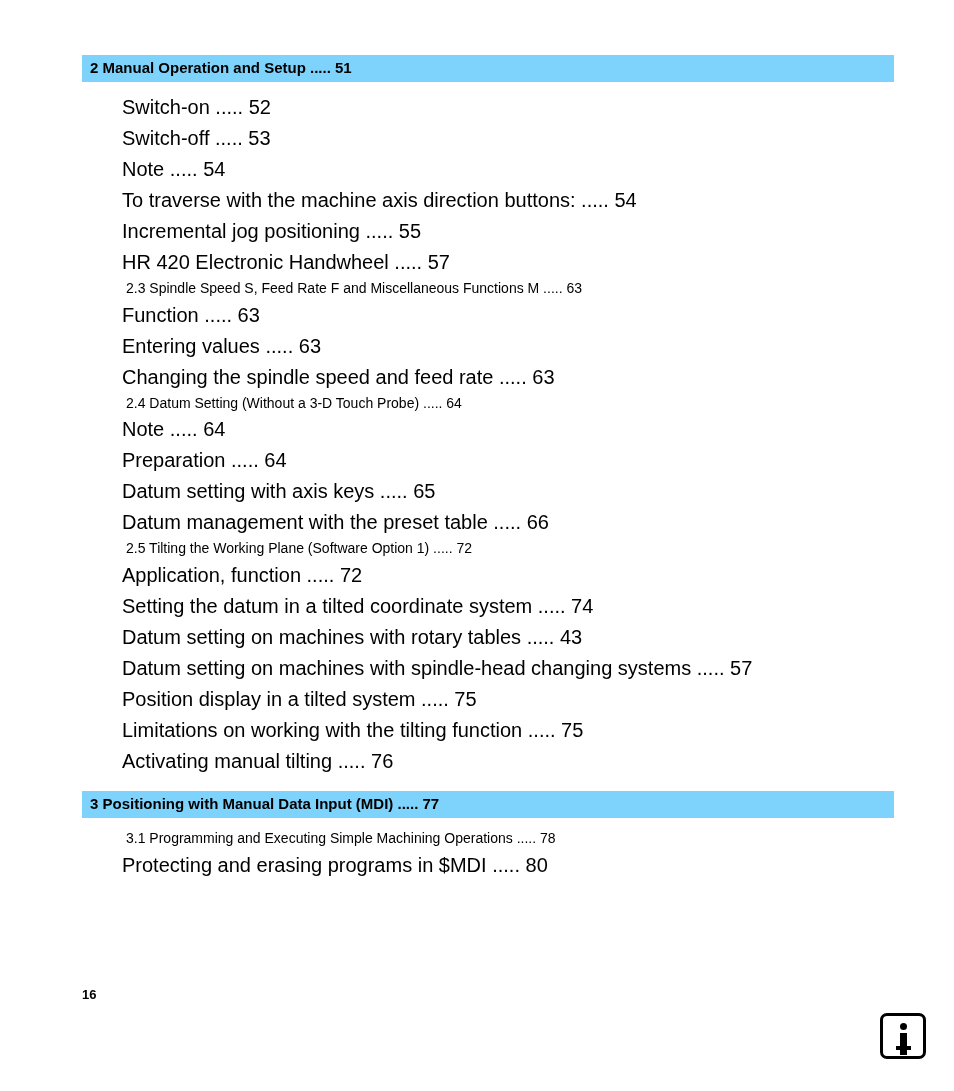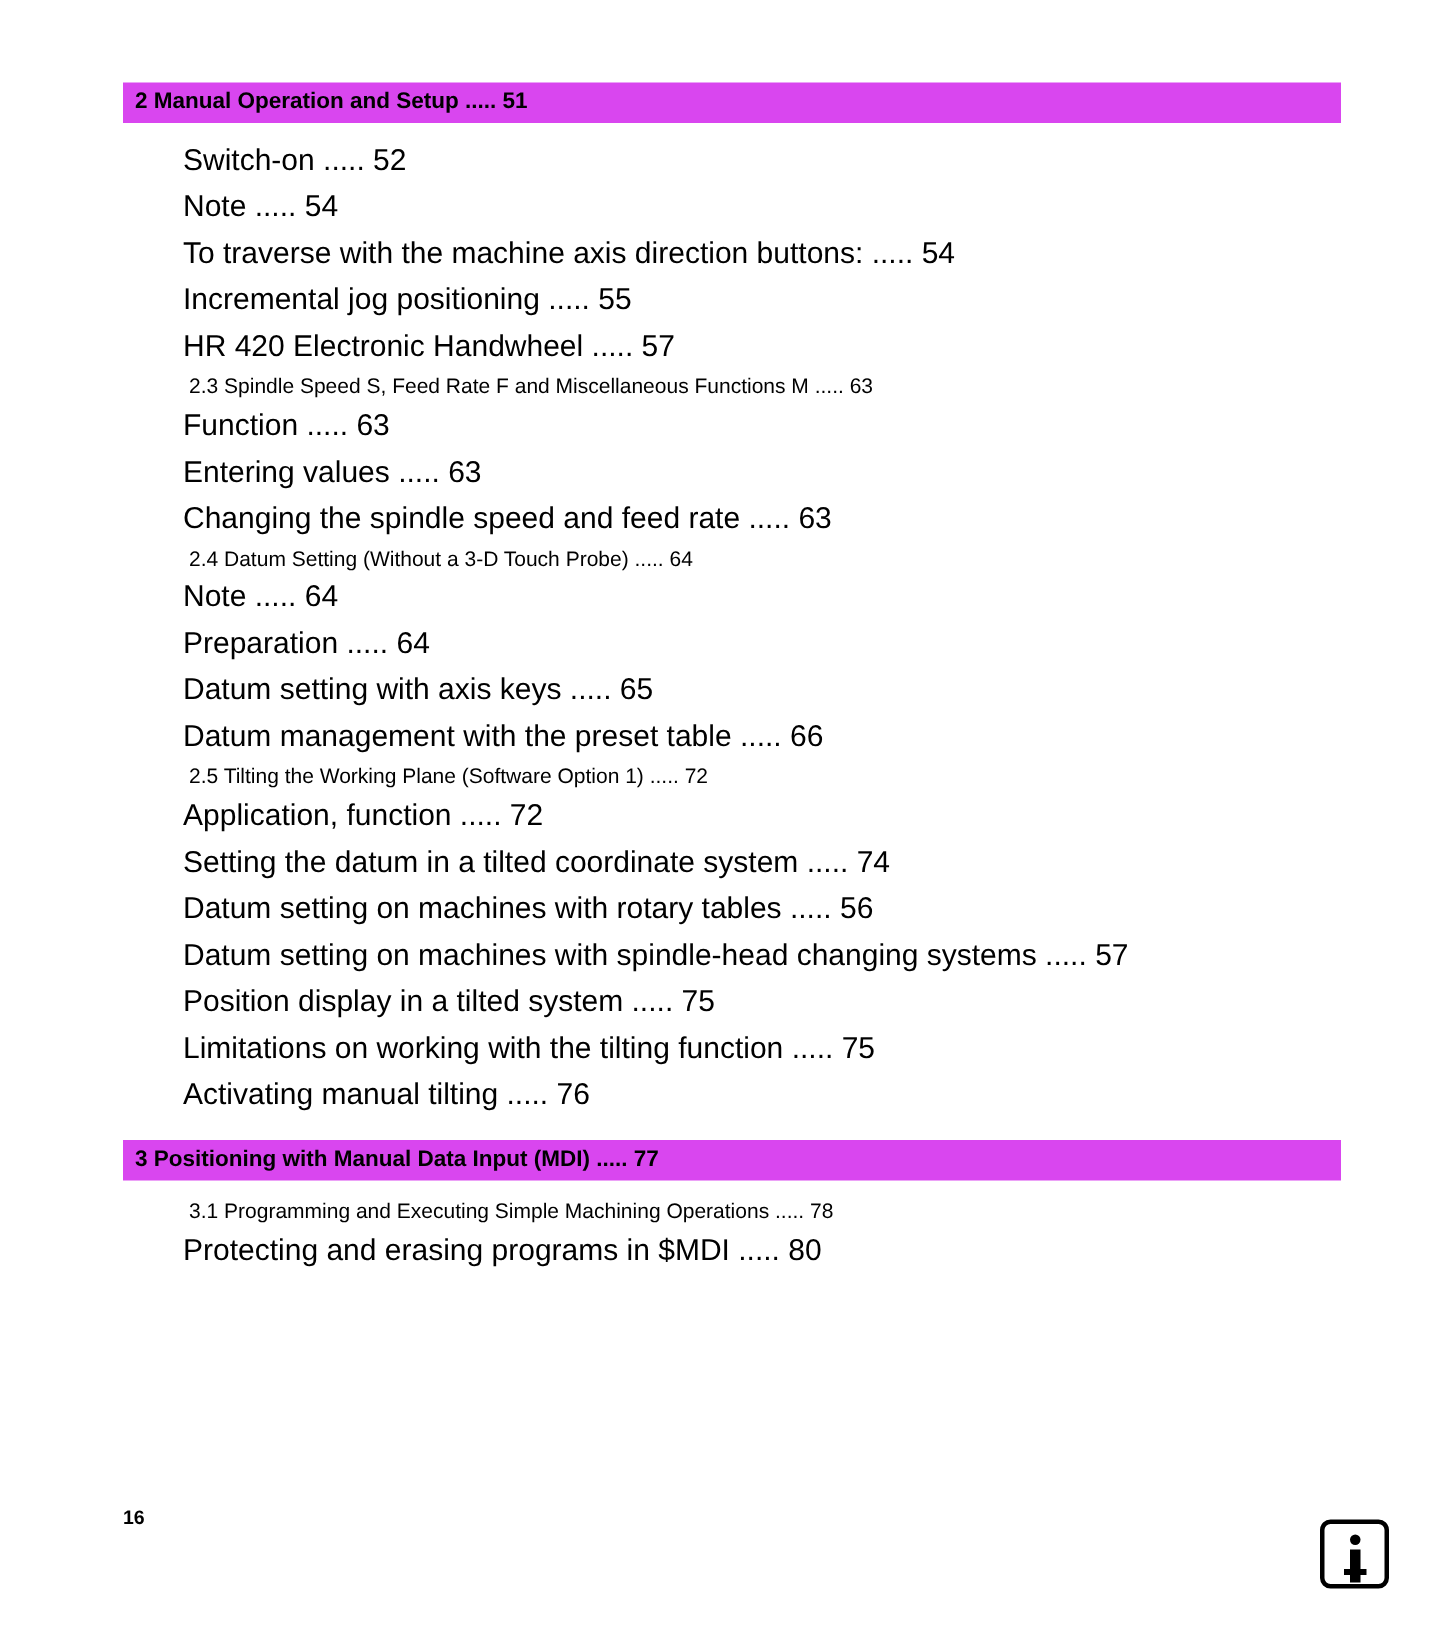--- a/index.html
+++ b/index.html
@@ -1,59 +1,60 @@
 <!DOCTYPE html>
 <html><head>
   <meta charset="utf-8">
   <style>
     * { margin:0; padding:0; box-sizing:border-box; }
     body { font-family:Arial,Helvetica,sans-serif; background:#fff; color:#000; width:954px; height:1091px; position:relative; }
     .page { padding:55px 60px 0 82px; }
-    .chapter-bar { background:#d946ef; padding:4px 8px 5px 8px; margin-bottom:10px; margin-left:0; }
+    .chapter-bar { background:#7dd3fc; padding:4px 8px 5px 8px; margin-bottom:10px; margin-left:0; }
     .chapter-bar span { font-weight:bold; font-size:15px; }
     .section-line { font-size:14px; line-height:1.55; margin-left:44px; }
     .sub-line { font-size:20px; line-height:1.55; margin-left:40px; }
     .entries { margin-bottom:14px; }
-    .page-number { position:absolute; left:82px; bottom:72px; font-weight:bold; font-size:13px; }
+    .page-number { position:absolute; left:82px; bottom:89px; font-weight:bold; font-size:13px; }
     .info-icon { position:absolute; right:28px; bottom:32px; width:46px; height:46px; border:3px solid #000; border-radius:7px; display:flex; align-items:center; justify-content:center; }
     .info-icon .dot { width:7px; height:7px; background:#000; border-radius:50%; position:absolute; top:7px; }
     .info-icon .stem { width:7px; height:22px; background:#000; position:absolute; top:17px; }
     .info-icon .base { width:15px; height:4px; background:#000; position:absolute; bottom:6px; }
   </style>
 </head>
 <body>
 
 <div class="page">
 
   <div class="chapter-bar">
     <span>2 Manual Operation and Setup ..... 51</span>
   </div>
   <div class="entries">
     <div class="sub-line">Switch-on ..... 52</div>
+    <div class="sub-line">Switch-off ..... 53</div>
 
     <div class="sub-line">Note ..... 54</div>
     <div class="sub-line">To traverse with the machine axis direction buttons: ..... 54</div>
     <div class="sub-line">Incremental jog positioning ..... 55</div>
     <div class="sub-line">HR 420 Electronic Handwheel ..... 57</div>
 
     <div class="section-line">2.3 Spindle Speed S, Feed Rate F and Miscellaneous Functions M ..... 63</div>
     <div class="sub-line">Function ..... 63</div>
     <div class="sub-line">Entering values ..... 63</div>
     <div class="sub-line">Changing the spindle speed and feed rate ..... 63</div>
 
     <div class="section-line">2.4 Datum Setting (Without a 3-D Touch Probe) ..... 64</div>
     <div class="sub-line">Note ..... 64</div>
     <div class="sub-line">Preparation ..... 64</div>
     <div class="sub-line">Datum setting with axis keys ..... 65</div>
     <div class="sub-line">Datum management with the preset table ..... 66</div>
 
     <div class="section-line">2.5 Tilting the Working Plane (Software Option 1) ..... 72</div>
     <div class="sub-line">Application, function ..... 72</div>
     <div class="sub-line">Setting the datum in a tilted coordinate system ..... 74</div>
-    <div class="sub-line">Datum setting on machines with rotary tables ..... 56</div>
+    <div class="sub-line">Datum setting on machines with rotary tables ..... 43</div>
     <div class="sub-line">Datum setting on machines with spindle-head changing systems ..... 57</div>
     <div class="sub-line">Position display in a tilted system ..... 75</div>
     <div class="sub-line">Limitations on working with the tilting function ..... 75</div>
     <div class="sub-line">Activating manual tilting ..... 76</div>
   </div>
 
   <div class="chapter-bar">
     <span>3 Positioning with Manual Data Input (MDI) ..... 77</span>
   </div>
   <div class="entries">

